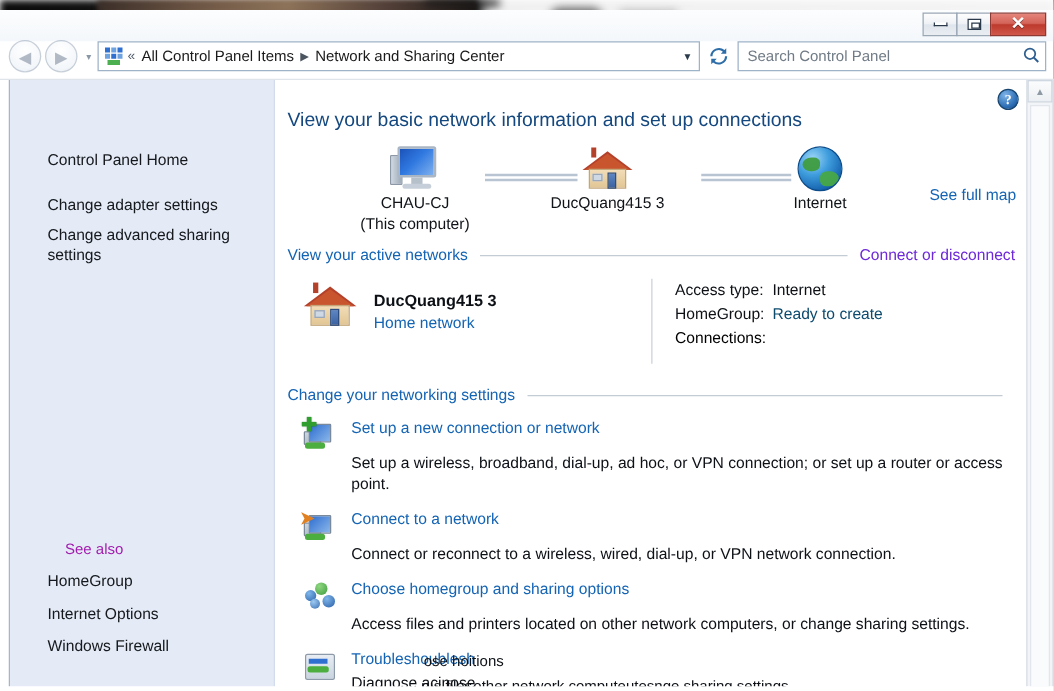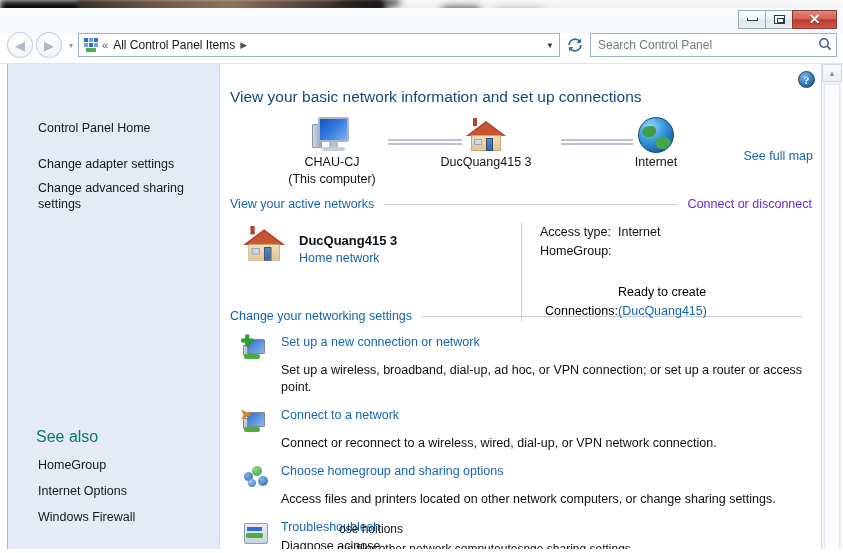--- a/index.html
+++ b/index.html
@@ -158,21 +158,21 @@
   }
   .side-link {
     font-size: 12.5px; color: #15181c; padding: 4px 10px 4px 30px;
     line-height: 16px; cursor: default;
   }
   .side-link.head { margin-bottom: 12px; margin-top: 40px; }
   .side-also {
     position: absolute; left: 0; bottom: 24px; width: 100%;
   }
   .side-also-title {
-    font-size: 16px; color: #0f766e; padding: 2px 10px 6px 28px;
+    font-size: 12px; color: #a21caf; padding: 2px 10px 6px 44px;
   }
   .side-also .side-link { padding-top: 5px; padding-bottom: 5px; }
 
   
   .main {
     position: absolute; left: 221px; top: 56px; right: 22px; bottom: 1px;
     background: #ffffff;
     overflow: hidden;
   }
   .help-icon {
@@ -262,30 +262,30 @@
   .act-text { margin-left: 14px; margin-top: 8px; }
   .act-name { font-size: 13px; font-weight: bold; color: #0d1116; }
   .act-sub  { font-size: 12.5px; color: #1464b4; margin-top: 3px; }
   .act-right {
     position: absolute; left: 300px; top: 0; width: 300px;
     border-left: 1px solid #c9d1da; padding-left: 18px; min-height: 68px;
   }
   .kv { display: flex; font-size: 12.5px; line-height: 19px; }
   .kv .k { width: 78px; color: #0d1116; flex: 0 0 auto;}
   .kv .v { color: #0d1116; }
-  .kv .v.link { color: #000000; margin-top: 41px; }
+  .kv .v.link { color: #0c4a6e; }
   .wifi-bars { display:inline-flex; align-items:flex-end; height:11px; gap:1px; margin-right:4px; position:relative; top:1px;}
   .wifi-bars i { width:2px; background:#2f9e2f; display:block;}
   .wifi-bars i:nth-child(1){height:3px;background:#7fbf5f;}
   .wifi-bars i:nth-child(2){height:5px;background:#5cb342;}
   .wifi-bars i:nth-child(3){height:7px;}
   .wifi-bars i:nth-child(4){height:9px;}
   .wifi-bars i:nth-child(5){height:11px;}
   .conn-wrap { display: flex; }
-  .conn-wrap .k { width: 78px; flex: 0 0 auto; font-size:12.5px; line-height:19px;text-align:right;}
+  .conn-wrap .k { width: 78px; flex: 0 0 auto; font-size:12.5px; line-height:19px;}
   .conn-val { font-size:12.5px; line-height:19px; color:#1464b4; }
 
   
   .settings { margin-top: 10px; }
   .srow { position: relative; padding: 0 0 0 60px; margin-top: 12px; min-height: 44px; }
   .srow .sico { position: absolute; left: 22px; top: 2px; width: 28px; height: 26px; }
   .srow .slink { font-size: 12.5px; color: #1464b4; }
   .srow .sdesc { font-size: 12.5px; color: #0d1116; margin-top: 13px; line-height: 17px; max-width: 540px;}
 
   
@@ -396,20 +396,21 @@
             <rect x="11" y="1" width="4" height="4" fill="#2f6fd0"></rect>
             <rect x="1" y="6" width="4" height="4" fill="#6fa3e0"></rect>
             <rect x="6" y="6" width="4" height="4" fill="#2f6fd0"></rect>
             <rect x="11" y="6" width="4" height="4" fill="#6fa3e0"></rect>
             <rect x="3" y="11" width="10" height="4" fill="#4caf50"></rect>
           </svg>
         </span>
         <span class="addr-chev">«</span>
         <span class="crumb">All Control Panel Items</span>
         <span class="crumb-sep">▶</span>
+        <span class="crumb">Network and Sharing Center</span>
         <span class="addr-spacer"></span>
         <span class="addr-caret">▼</span>
       </div>
 
       <div class="refresh">
         <svg width="16" height="16" viewBox="0 0 16 16" aria-hidden="true">
           <path d="M3 8a5 5 0 0 1 8.3-3.7L9.6 6H14V1.6l-1.4 1.4A7 7 0 0 0 1.2 8z" fill="#2d6ea8"></path>
           <path d="M13 8a5 5 0 0 1-8.3 3.7L6.4 10H2v4.4l1.4-1.4A7 7 0 0 0 14.8 8z" fill="#2d6ea8"></path>
         </svg>
       </div>
@@ -510,21 +511,20 @@
             <span class="k">Access type:</span>
             <span class="v">Internet</span>
           </div>
           <div class="kv">
             <span class="k">HomeGroup:</span>
             <span class="v link">Ready to create</span>
           </div>
           <div class="conn-wrap">
             <span class="k">Connections:</span>
             <span>
-              <div class="conn-val">(DucQuang415)</div>
             </span>
           </div>
         </div>
       </div>
 
       <div class="sec-head">
         <span class="t">Change your networking settings</span>
         <span class="rule"></span>
       </div>
 

